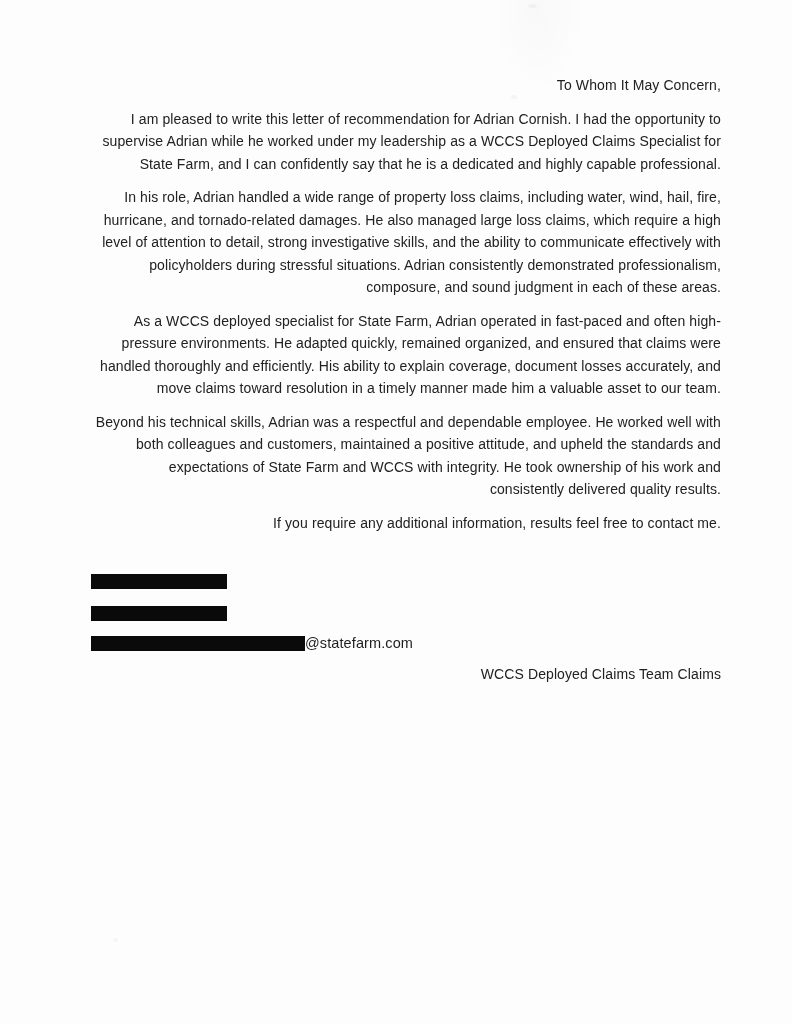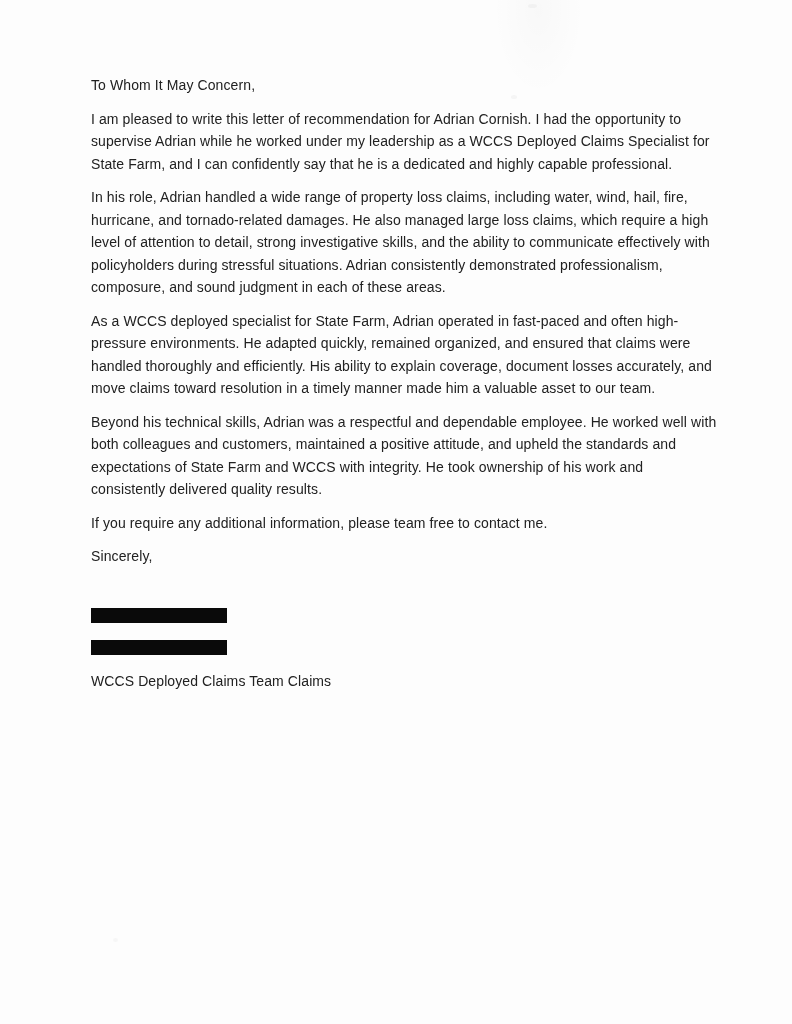--- a/index.html
+++ b/index.html
@@ -22,20 +22,21 @@
   }
   .content {
     position: absolute;
     left: 91px;
     top: 74px;
     width: 630px;
     color: #212121;
     font-size: 14px;
     line-height: 22.5px;
     letter-spacing: 0.1px;
+    text-align: right;
   }
   .content p {
     margin: 0 0 11px 0;
   }
   .signature {
     margin-top: 40px;
   }
   .redaction {
     background: #0a0a0a;
     height: 15px;
@@ -83,23 +84,26 @@
   <span class="speck speck-2"></span>
   <span class="speck speck-3"></span>
 
   <div class="content">
     <p>To Whom It May Concern,</p>
 
     <p>I am pleased to write this letter of recommendation for Adrian Cornish. I had the opportunity to supervise Adrian while he worked under my leadership as a WCCS Deployed Claims Specialist for State Farm, and I can confidently say that he is a dedicated and highly capable professional.</p>
     <p>In his role, Adrian handled a wide range of property loss claims, including water, wind, hail, fire, hurricane, and tornado-related damages. He also managed large loss claims, which require a high level of attention to detail, strong investigative skills, and the ability to communicate effectively with policyholders during stressful situations. Adrian consistently demonstrated professionalism, composure, and sound judgment in each of these areas.</p>
     <p>As a WCCS deployed specialist for State Farm, Adrian operated in fast-paced and often high-pressure environments. He adapted quickly, remained organized, and ensured that claims were handled thoroughly and efficiently. His ability to explain coverage, document losses accurately, and move claims toward resolution in a timely manner made him a valuable asset to our team.</p>
     <p>Beyond his technical skills, Adrian was a respectful and dependable employee. He worked well with both colleagues and customers, maintained a positive attitude, and upheld the standards and expectations of State Farm and WCCS with integrity. He took ownership of his work and consistently delivered quality results.</p>
-    <p>If you require any additional information, please team free to contact me.</p>
+    <p>If you require any additional information, results feel free to contact me.</p>
 
-    <p>Sincerely,</p>
 
     <div class="signature">
       <div class="redaction redaction-name"></div>
       <div class="redaction redaction-phone"></div>
+      <div class="email-line">
+        <span class="redaction redaction-email"></span>
+          <span class="email-domain">@statefarm.com</span>
+      </div>
       <p class="job-title">WCCS Deployed Claims Team Claims</p>
     </div>
   </div>
 </div>
 
 </body></html>

